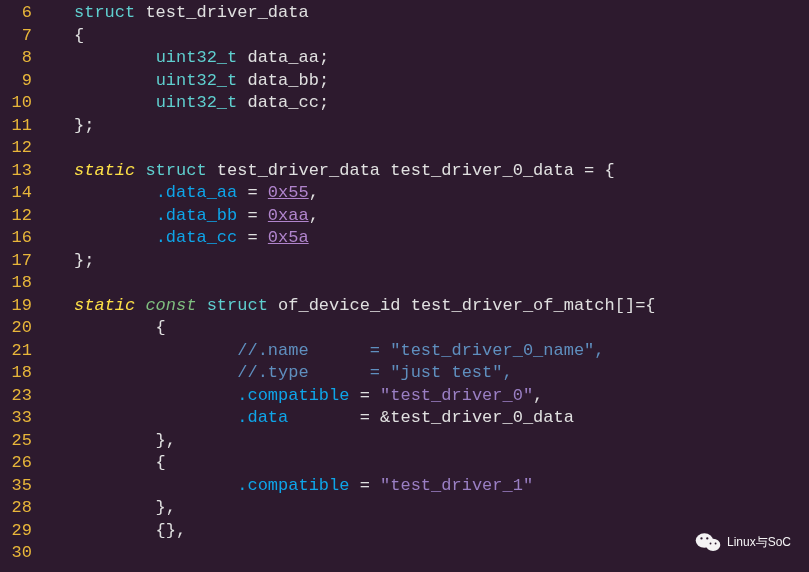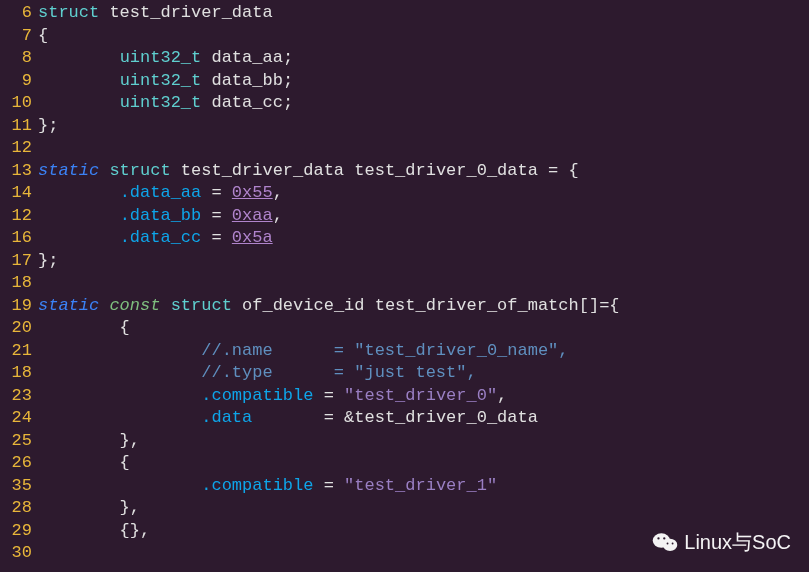--- a/index.html
+++ b/index.html
@@ -29,41 +29,42 @@
   }
   .gutter div {
     height: 22.5px;
   }
   .code {
     flex: 1;
     white-space: pre;
   }
   .code-line {
     height: 22.5px;
+    margin-left: 36px;
   }
   .kw-struct { color: #5fcfcf; }
-  .kw-static { color: #3b82f6; font-style: italic; text-align: right; }
+  .kw-static { color: #fde047; font-style: italic; text-align: right; }
   .kw-const { color: #7fbf7f; font-style: italic; }
   .type { color: #5fcfcf; }
   .ident { color: #e0e0e0; }
   .punct { color: #e0e0e0; }
   .num { color: #b084cc; text-decoration: underline; }
   .comment { color: #5f8fbf; }
   .string-bright { color: #9a7fc4; }
   .member { color: #0ea5e9; }
   .watermark {
     position: absolute;
     right: 18px;
     bottom: 18px;
     display: flex;
     align-items: center;
     gap: 6px;
     color: #ffffff;
     font-family: sans-serif;
-    font-size: 20px;
+    font-size: 12px;
     opacity: 0.95;
   }
   .wm-icon {
     width: 26px;
     height: 22px;
     position: relative;
   }
   .wm-icon svg { display:block; }
 </style>
 </head>
@@ -82,21 +83,21 @@
       <div>14</div>
       <div>12</div>
       <div>16</div>
       <div>17</div>
       <div>18</div>
       <div>19</div>
       <div>20</div>
       <div>21</div>
       <div>18</div>
       <div>23</div>
-      <div>24</div>
+      <div>33</div>
       <div>25</div>
       <div>26</div>
       <div>35</div>
       <div>28</div>
       <div>29</div>
       <div>30</div>
     </div>
   <div class="code" id="code"><div class="code-line"><span class="kw-struct">struct</span><span> </span><span class="ident">test_driver_data</span></div><div class="code-line"><span class="punct">{</span></div><div class="code-line"><span>        </span><span class="type">uint32_t</span><span> </span><span class="ident">data_aa</span><span class="punct">;</span></div><div class="code-line"><span>        </span><span class="type">uint32_t</span><span> </span><span class="ident">data_bb</span><span class="punct">;</span></div><div class="code-line"><span>        </span><span class="type">uint32_t</span><span> </span><span class="ident">data_cc</span><span class="punct">;</span></div><div class="code-line"><span class="punct">};</span></div><div class="code-line">&nbsp;</div><div class="code-line"><span class="kw-static">static</span><span> </span><span class="kw-struct">struct</span><span> </span><span class="ident">test_driver_data</span><span> </span><span class="ident">test_driver_0_data</span><span class="punct"> = {</span></div><div class="code-line"><span>        </span><span class="member">.data_aa</span><span class="punct"> = </span><span class="num">0x55</span><span class="punct">,</span></div><div class="code-line"><span>        </span><span class="member">.data_bb</span><span class="punct"> = </span><span class="num">0xaa</span><span class="punct">,</span></div><div class="code-line"><span>        </span><span class="member">.data_cc</span><span class="punct"> = </span><span class="num">0x5a</span></div><div class="code-line"><span class="punct">};</span></div><div class="code-line">&nbsp;</div><div class="code-line"><span class="kw-static">static</span><span> </span><span class="kw-const">const</span><span> </span><span class="kw-struct">struct</span><span> </span><span class="ident">of_device_id</span><span> </span><span class="ident">test_driver_of_match</span><span class="punct">[]={</span></div><div class="code-line"><span class="punct">        {</span></div><div class="code-line"><span>                </span><span class="comment">//.name      = "test_driver_0_name",</span></div><div class="code-line"><span>                </span><span class="comment">//.type      = "just test",</span></div><div class="code-line"><span>                </span><span class="member">.compatible</span><span class="punct"> = </span><span class="string-bright">"test_driver_0"</span><span class="punct">,</span></div><div class="code-line"><span>                </span><span class="member">.data</span><span class="punct">       = &amp;</span><span class="ident">test_driver_0_data</span></div><div class="code-line"><span class="punct">        },</span></div><div class="code-line"><span class="punct">        {</span></div><div class="code-line"><span>                </span><span class="member">.compatible</span><span class="punct"> = </span><span class="string-bright">"test_driver_1"</span></div><div class="code-line"><span class="punct">        },</span></div><div class="code-line"><span class="punct">        {},</span></div><div class="code-line"><span class="punct"></span></div></div>
 </div>
 

